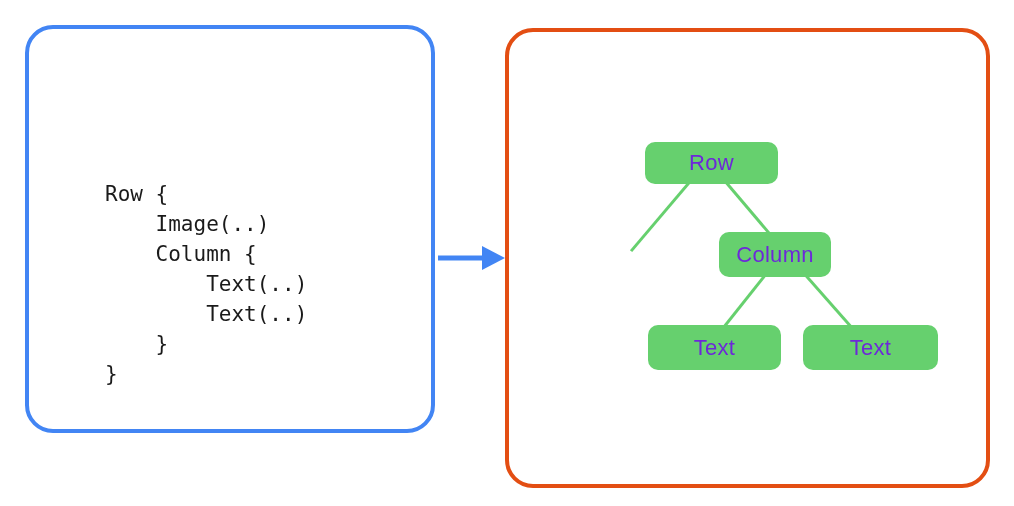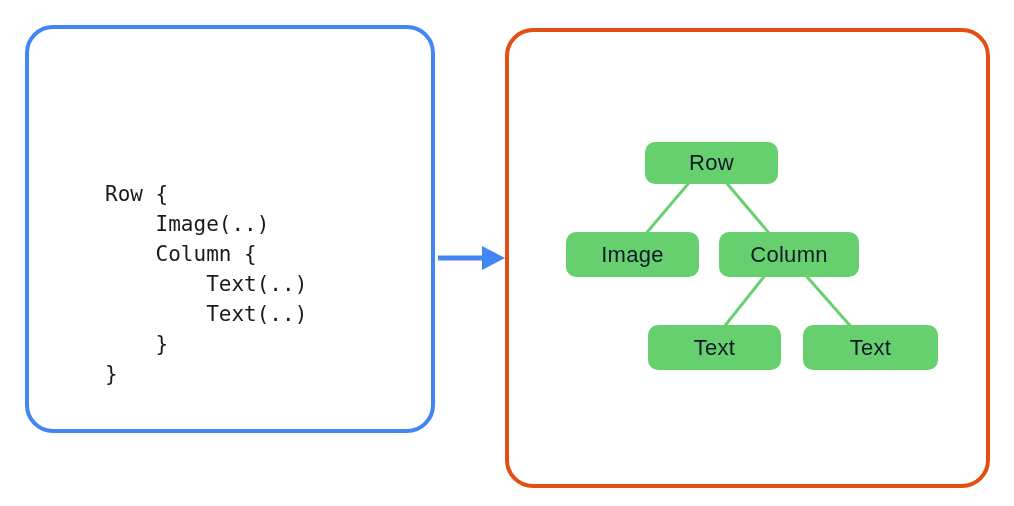--- a/index.html
+++ b/index.html
@@ -85,29 +85,29 @@
   .tree-edges line {
     stroke: var(--edge, #66d06e);
     stroke-width: 3;
   }
   .tree-node {
     position: absolute;
     display: flex;
     align-items: center;
     justify-content: center;
     background: var(--node-fill, #66d06e);
-    color: #0f172a;
+    color: #6d28d9;
     font-size: 22px;
     font-weight: 500;
     border-radius: 10px;
     letter-spacing: 0.3px;
   }
   .node-row    { left: 136px; top: 110px; width: 133px; height: 42px; }
   .node-image  { left:  57px; top: 200px; width: 133px; height: 45px; }
-  .node-column { left: 210px; top: 200px; width: 140px; height: 45px; }
+  .node-column { left: 210px; top: 200px; width: 112px; height: 45px; }
   .node-text1  { left: 139px; top: 293px; width: 133px; height: 45px; }
   .node-text2  { left: 294px; top: 293px; width: 135px; height: 45px; }
 </style>
 </head>
 <body>
 
 <div class="canvas">
 
   <div class="code-panel">
     <pre class="code-text">Row {
@@ -131,21 +131,20 @@
 
       <svg class="tree-edges" viewBox="0 0 485 460" aria-hidden="true">
         <line x1="202" y1="131" x2="124" y2="223"></line>
         <line x1="202" y1="131" x2="280" y2="223"></line>
         <line x1="280" y1="223" x2="206" y2="316"></line>
         <line x1="280" y1="223" x2="362" y2="316"></line>
       </svg>
 
       <div class="tree-node node-row">Row</div>
 
-      <div class="tree-node node-image">Image</div>
 
       <div class="tree-node node-column">Column</div>
 
       <div class="tree-node node-text1">Text</div>
 
       <div class="tree-node node-text2">Text</div>
 
     </div>
   </div>
 

